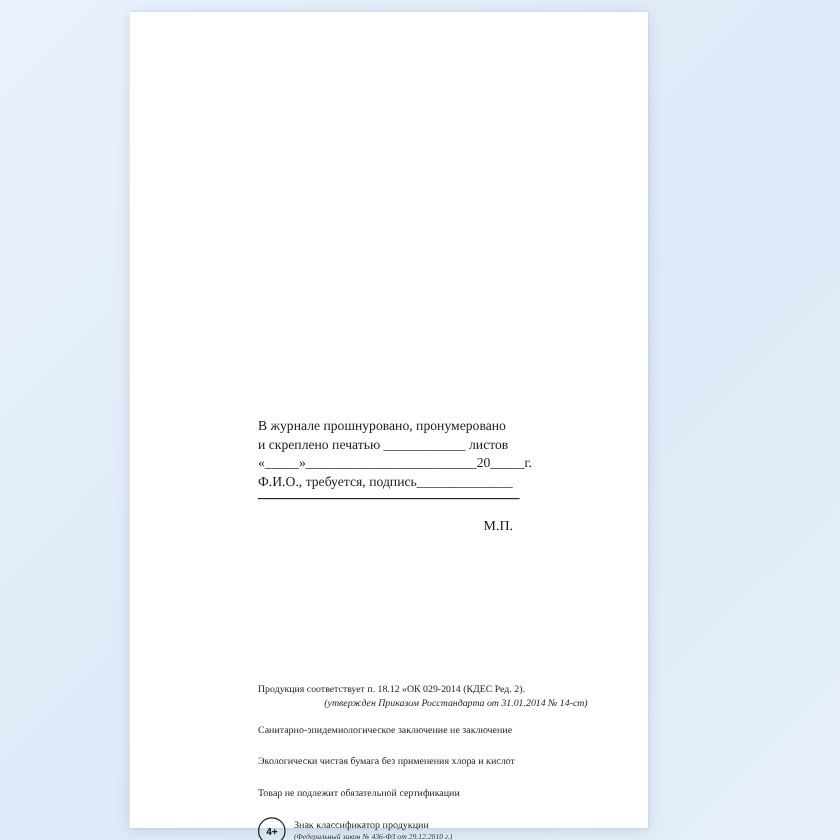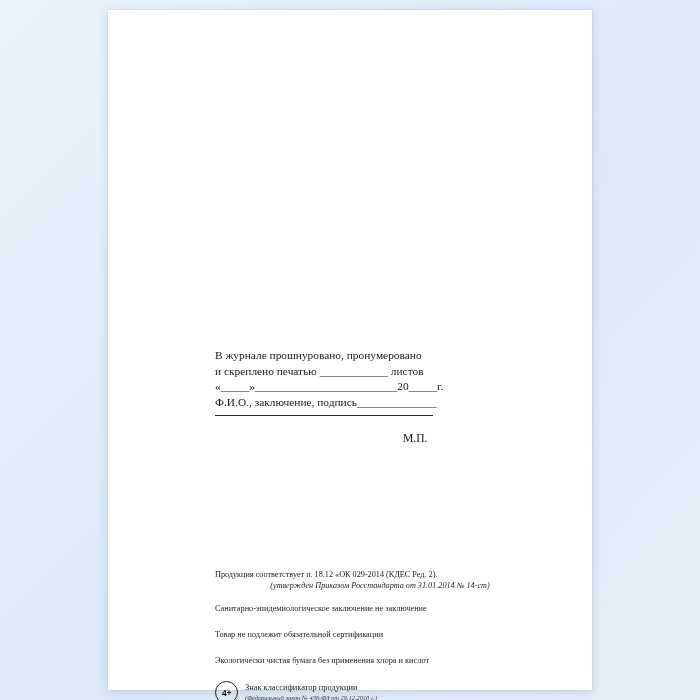--- a/index.html
+++ b/index.html
@@ -17,21 +17,21 @@
     position: relative;
     width: 700px;
     height: 700px;
     background: linear-gradient(135deg, #eaf2fc 0%, #dde9f7 55%, #e6eff9 100%);
   }
   
   .page {
     position: absolute;
     left: 108px;
     top: 10px;
-    width: 484px;
+    width: 432px;
     height: 680px;
     background: #ffffff;
     box-shadow: 0 2px 10px rgba(60, 90, 130, 0.18),
                 0 0 1px rgba(60, 90, 130, 0.25);
   }
   .page-inner {
     position: absolute;
     left: 0;
     top: 0;
     right: 0;
@@ -139,36 +139,36 @@
 
 <div id="stage">
 
   <div class="page">
     <div class="page-inner">
 
       <div class="mid-block">
         <div class="mid-line">В журнале прошнуровано, пронумеровано</div>
         <div class="mid-line">и скреплено печатью ____________ листов</div>
         <div class="mid-line">«_____»_________________________20_____г.</div>
-        <div class="mid-line">Ф.И.О., заключение, подпись______________</div>
+        <div class="mid-line">Ф.И.О., требуется, подпись______________</div>
         <div class="mid-line rule"></div>
       </div>
 
       <div class="mp">М.П.</div>
 
       <div class="bottom-block">
 
         <div class="bb-group">
           <div class="bb-line">Продукция соответствует п. 18.12 «ОК 029-2014 (КДЕС Ред. 2).</div>
           <div class="bb-line italic">(утвержден Приказом Росстандарта от 31.01.2014 № 14-ст)</div>
         </div>
 
         <div class="bb-single">Санитарно-эпидемиологическое заключение не заключение</div>
+        <div class="bb-single">Экологически чистая бумага без применения хлора и кислот</div>
         <div class="bb-single">Товар не подлежит обязательной сертификации</div>
-        <div class="bb-single">Экологически чистая бумага без применения хлора и кислот</div>
 
         <div class="age-row">
           <div class="age-badge">4+</div>
           <div class="age-text">
             <div class="age-title">Знак классификатор продукции</div>
             <div class="age-sub">(Федеральный закон № 436-ФЗ от 29.12.2010 г.)</div>
           </div>
         </div>
 
       </div>

